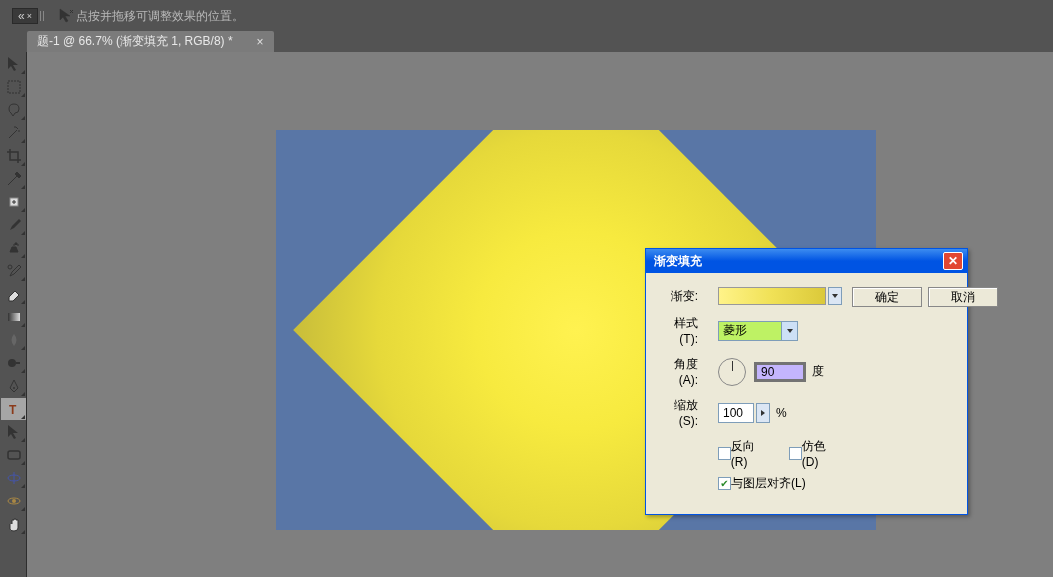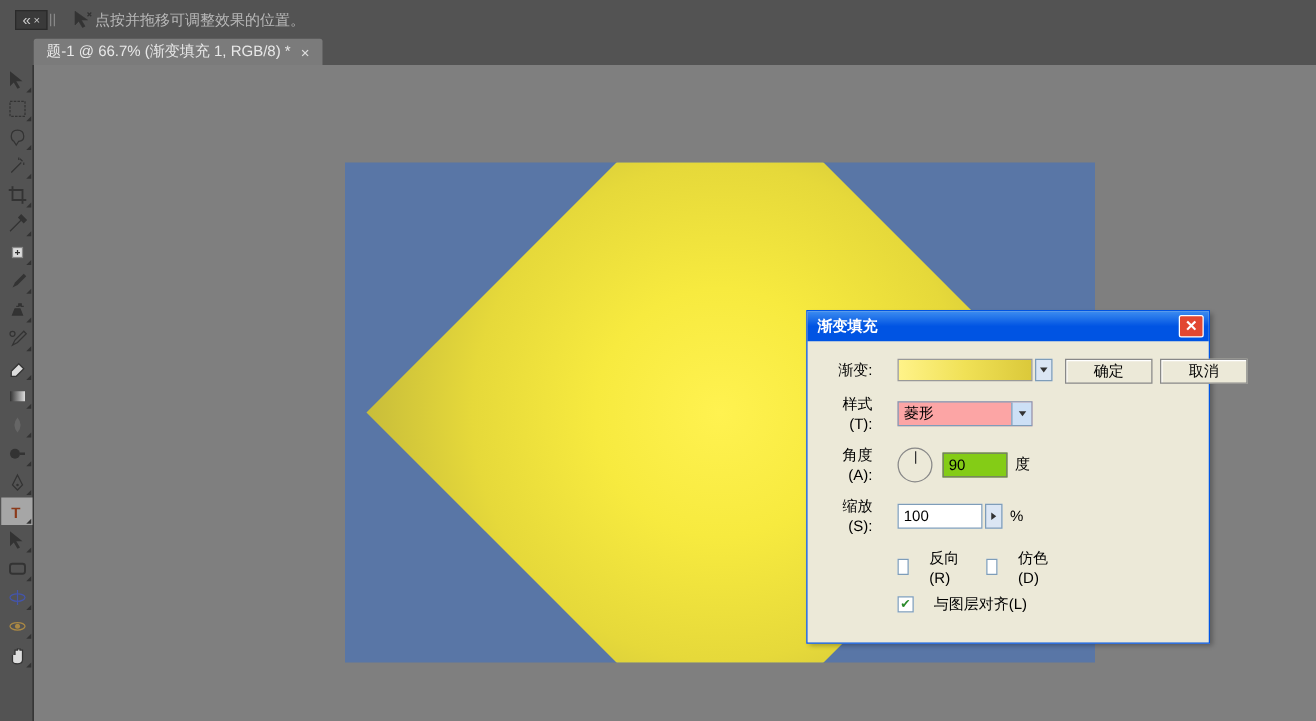--- a/index.html
+++ b/index.html
@@ -7,21 +7,21 @@
 .options-bar{height:32px;background:#535353;display:flex;align-items:center;padding:0 4px;color:#ccc;}
 .tool-handle{display:flex;align-items:center;gap:2px;}
 .tool-handle svg{width:16px;height:16px;}
 .opt-tool-icon{margin-left:4px;display:flex;align-items:center;}
 .opt-tool-icon svg{width:18px;height:18px;}
 .options-hint{flex:1;color:#b8b8b8;}
 .panel-toggle{width:26px;height:16px;background:#3a3a3a;border:1px solid #2a2a2a;display:flex;align-items:center;justify-content:center;color:#ccc;font-size:9px;margin-left:8px;}
 .panel-toggle .x{margin-left:2px;font-size:9px;}
 
 .doc-tab-bar{height:20px;background:#535353;display:flex;align-items:flex-end;padding-left:27px;}
-.doc-tab{background:#7b7b7b;color:#e8e8e8;padding:2px 10px;display:flex;align-items:center;gap:8px;border-top-left-radius:2px;border-top-right-radius:2px;}
+.doc-tab{background:#7b7b7b;color:#e8e8e8;padding:2px 10px;display:flex;align-items:center;gap:24px;border-top-left-radius:2px;border-top-right-radius:2px;}
 .doc-tab .close{font-family:Arial;color:#e0e0e0;}
 
 .workspace{position:absolute;left:27px;top:52px;right:0;bottom:0;background:#7f7f7f;}
 .canvas{position:absolute;left:249px;top:78px;width:600px;height:400px;background:#5976a6;overflow:hidden;}
 .diamond{position:absolute;left:50%;top:50%;width:400px;height:400px;transform:translate(-50%,-50%) rotate(45deg);background:radial-gradient(circle at 50% 50%, #fff250 0%, #f7ea3f 35%, #e6d93a 70%, #c8bd3a 100%);}
 
 .toolbox{position:absolute;left:0;top:52px;width:27px;bottom:0;background:#535353;border-right:1px solid #2d2d2d;}
 .tool{width:25px;height:22px;display:flex;align-items:center;justify-content:center;margin:1px;position:relative;}
 .tool.active{background:#a6a6a6;}
 .tool svg{width:18px;height:18px;}
@@ -31,31 +31,31 @@
 .dlg-title{height:24px;background:linear-gradient(to bottom,#3c8cf0 0%,#0054e3 50%,#0054e3 100%);color:#fff;display:flex;align-items:center;padding:0 4px;font-weight:bold;font-size:13px;}
 .dlg-title span{flex:1;padding-left:4px;}
 .dlg-close{width:20px;height:18px;background:#e24731;border:1px solid #fff;border-radius:2px;display:flex;align-items:center;justify-content:center;color:#fff;font-weight:bold;font-family:Arial;}
 .dlg-body{padding:14px 12px 16px 12px;display:flex;gap:10px;}
 .dlg-fields{flex:1;}
 .dlg-row{display:flex;align-items:center;margin-bottom:10px;}
 .dlg-label{width:60px;text-align:right;padding-right:20px;}
 .grad-swatch{width:108px;height:18px;border:1px solid #999;background:linear-gradient(to right,#fff389,#f0e156,#dbc93a);display:inline-block;}
 .grad-dd{width:14px;height:18px;border:1px solid #7e9db9;background:#dbe6f4;display:inline-flex;align-items:center;justify-content:center;margin-left:2px;}
 .grad-dd svg{width:8px;height:8px;}
-.select{width:108px;height:20px;border:1px solid #7e9db9;background:#fca5a5;display:flex;align-items:center;}
+.select{width:80px;height:20px;border:1px solid #7e9db9;background:#bef264;display:flex;align-items:center;}
 .select span{flex:1;padding:0 4px;}
 .select .dd{width:16px;height:18px;background:#cde0f6;border-left:1px solid #7e9db9;display:flex;align-items:center;justify-content:center;}
 .angle-dial{width:28px;height:28px;border:1px solid #888;border-radius:50%;background:#ece9d8;position:relative;margin-right:8px;}
 .angle-dial::after{content:"";position:absolute;left:50%;top:2px;width:1px;height:10px;background:#333;}
-.num-input{width:52px;height:20px;border:1px solid #737373;background:#84cc16;padding:0 4px;display:flex;align-items:center;text-align:right;}
-.scale-input{width:68px;height:20px;border:1px solid #7e9db9;background:#fff;padding:0 4px;display:flex;align-items:center;}
+.num-input{width:52px;height:20px;border:3px solid #737373;background:#c4b5fd;padding:0 4px;display:flex;align-items:center;text-align:right;}
+.scale-input{width:36px;height:20px;border:1px solid #7e9db9;background:#fff;padding:0 4px;display:flex;align-items:center;}
 .scale-step{width:14px;height:20px;border:1px solid #7e9db9;background:#dbe6f4;display:flex;align-items:center;justify-content:center;margin-left:2px;}
 .checks{margin-left:60px;margin-top:4px;}
 .chk-row{display:flex;align-items:center;gap:18px;margin-bottom:6px;}
-.chk{display:flex;align-items:center;gap:16px;}
+.chk{display:flex;align-items:center;gap:0;}
 .chk-box{width:13px;height:13px;border:1px solid #7e9db9;background:#fff;display:flex;align-items:center;justify-content:center;color:#2a8a2a;font-size:10px;line-height:1;}
 .dlg-buttons{display:flex;gap:6px;}
 .dlg-btn{width:70px;height:20px;border:1px solid #888;background:#ece9d8;display:flex;align-items:center;justify-content:center;box-shadow:inset 1px 1px 0 #fff;}
 .unit{margin-left:6px;}
 </style>
 </head>
 <body>
 
 <div class="options-bar">
   <div class="panel-toggle">

